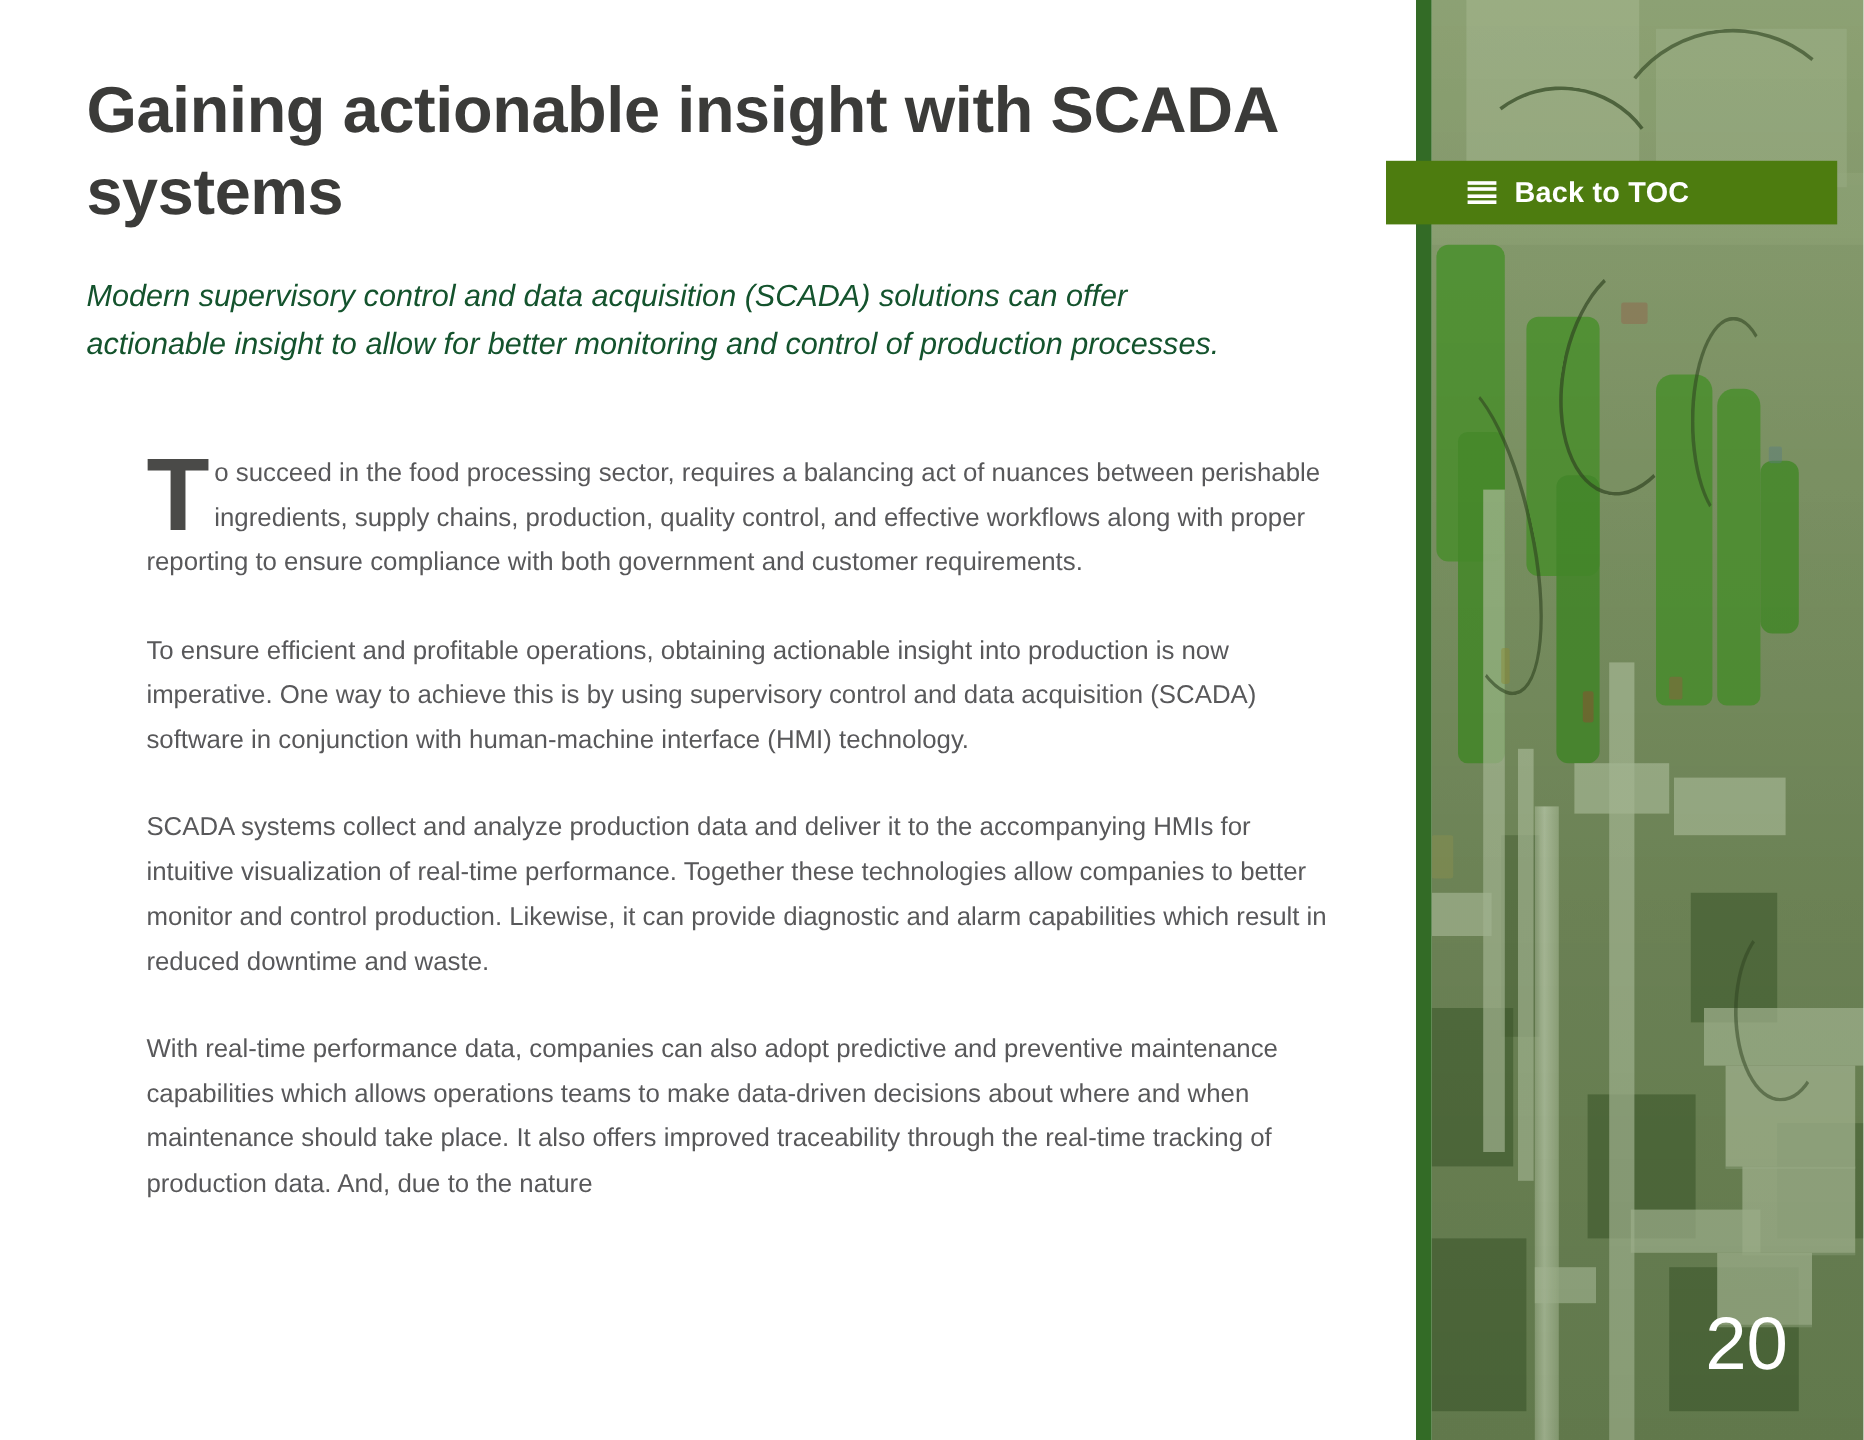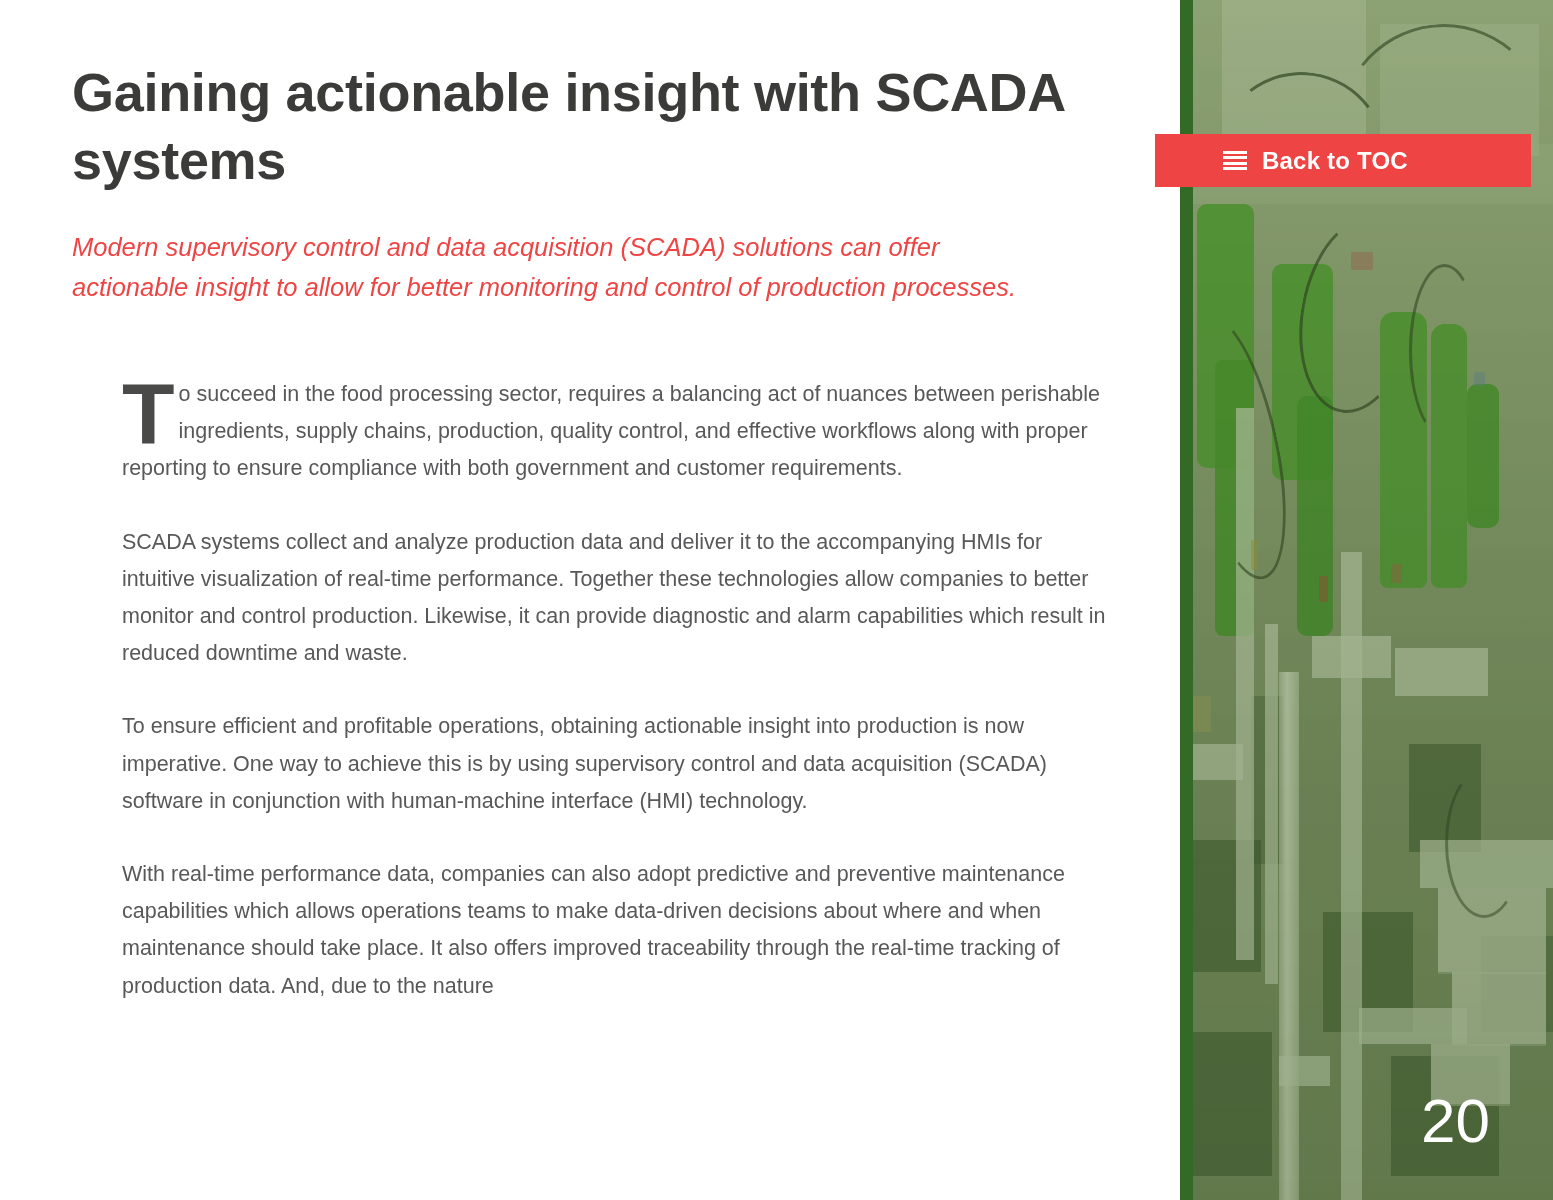--- a/index.html
+++ b/index.html
@@ -49,21 +49,21 @@
   .deck {
     position: absolute;
     left: 72px;
     top: 228px;
     width: 980px;
     margin: 0;
     font-size: 25.5px;
     line-height: 39.5px;
     font-style: italic;
     font-weight: 400;
-    color: #ef4444;
+    color: #14532d;
   }
 
   .body-col {
     position: absolute;
     left: 122px;
     top: 376px;
     width: 995px;
   }
 
   .body-col p {
@@ -226,21 +226,21 @@
     background: rgba(120,150,86,.18);
   }
 
   
   .toc-button {
     position: absolute;
     left: -25px;          
     top: 134px;
     width: 376px;         
     height: 53px;
-    background: #ef4444;
+    background: #4d7c0f;
     display: flex;
     align-items: center;
     z-index: 4;
     cursor: pointer;
     box-sizing: border-box;
     padding-left: 68px;
   }
   .hamburger-icon {
     width: 24px;
     height: 19px;
@@ -288,25 +288,25 @@
 
     <p class="deck">Modern supervisory control and data acquisition (SCADA) solutions can offer actionable insight to allow for better monitoring and control of production processes.</p>
 
     <div class="body-col">
 
       <p class="dropcap-para">
         <span class="dropcap">T</span><span>o succeed in the food processing sector, requires a balancing act of nuances between perishable ingredients, supply chains, production, quality control, and effective workflows along with proper reporting to ensure compliance with both government and customer requirements.</span>
       </p>
 
       <p>
+        <span>To ensure efficient and profitable operations, obtaining actionable insight into production is now imperative. One way to achieve this is by using supervisory control and data acquisition (SCADA) software in conjunction with human-machine interface (HMI) technology.</span>
+      </p>
+
+      <p>
         <span>SCADA systems collect and analyze production data and deliver it to the accompanying HMIs for intuitive visualization of real-time performance. Together these technologies allow companies to better monitor and control production. Likewise, it can provide diagnostic and alarm capabilities which result in reduced downtime and waste.</span>
-      </p>
-
-      <p>
-        <span>To ensure efficient and profitable operations, obtaining actionable insight into production is now imperative. One way to achieve this is by using supervisory control and data acquisition (SCADA) software in conjunction with human-machine interface (HMI) technology.</span>
       </p>
 
       <p>
         <span>With real-time performance data, companies can also adopt predictive and preventive maintenance capabilities which allows operations teams to make data-driven decisions about where and when maintenance should take place. It also offers improved traceability through the real-time tracking of production data. And, due to the nature</span>
       </p>
 
     </div>
   </div>
 
   <div class="right-rail">

